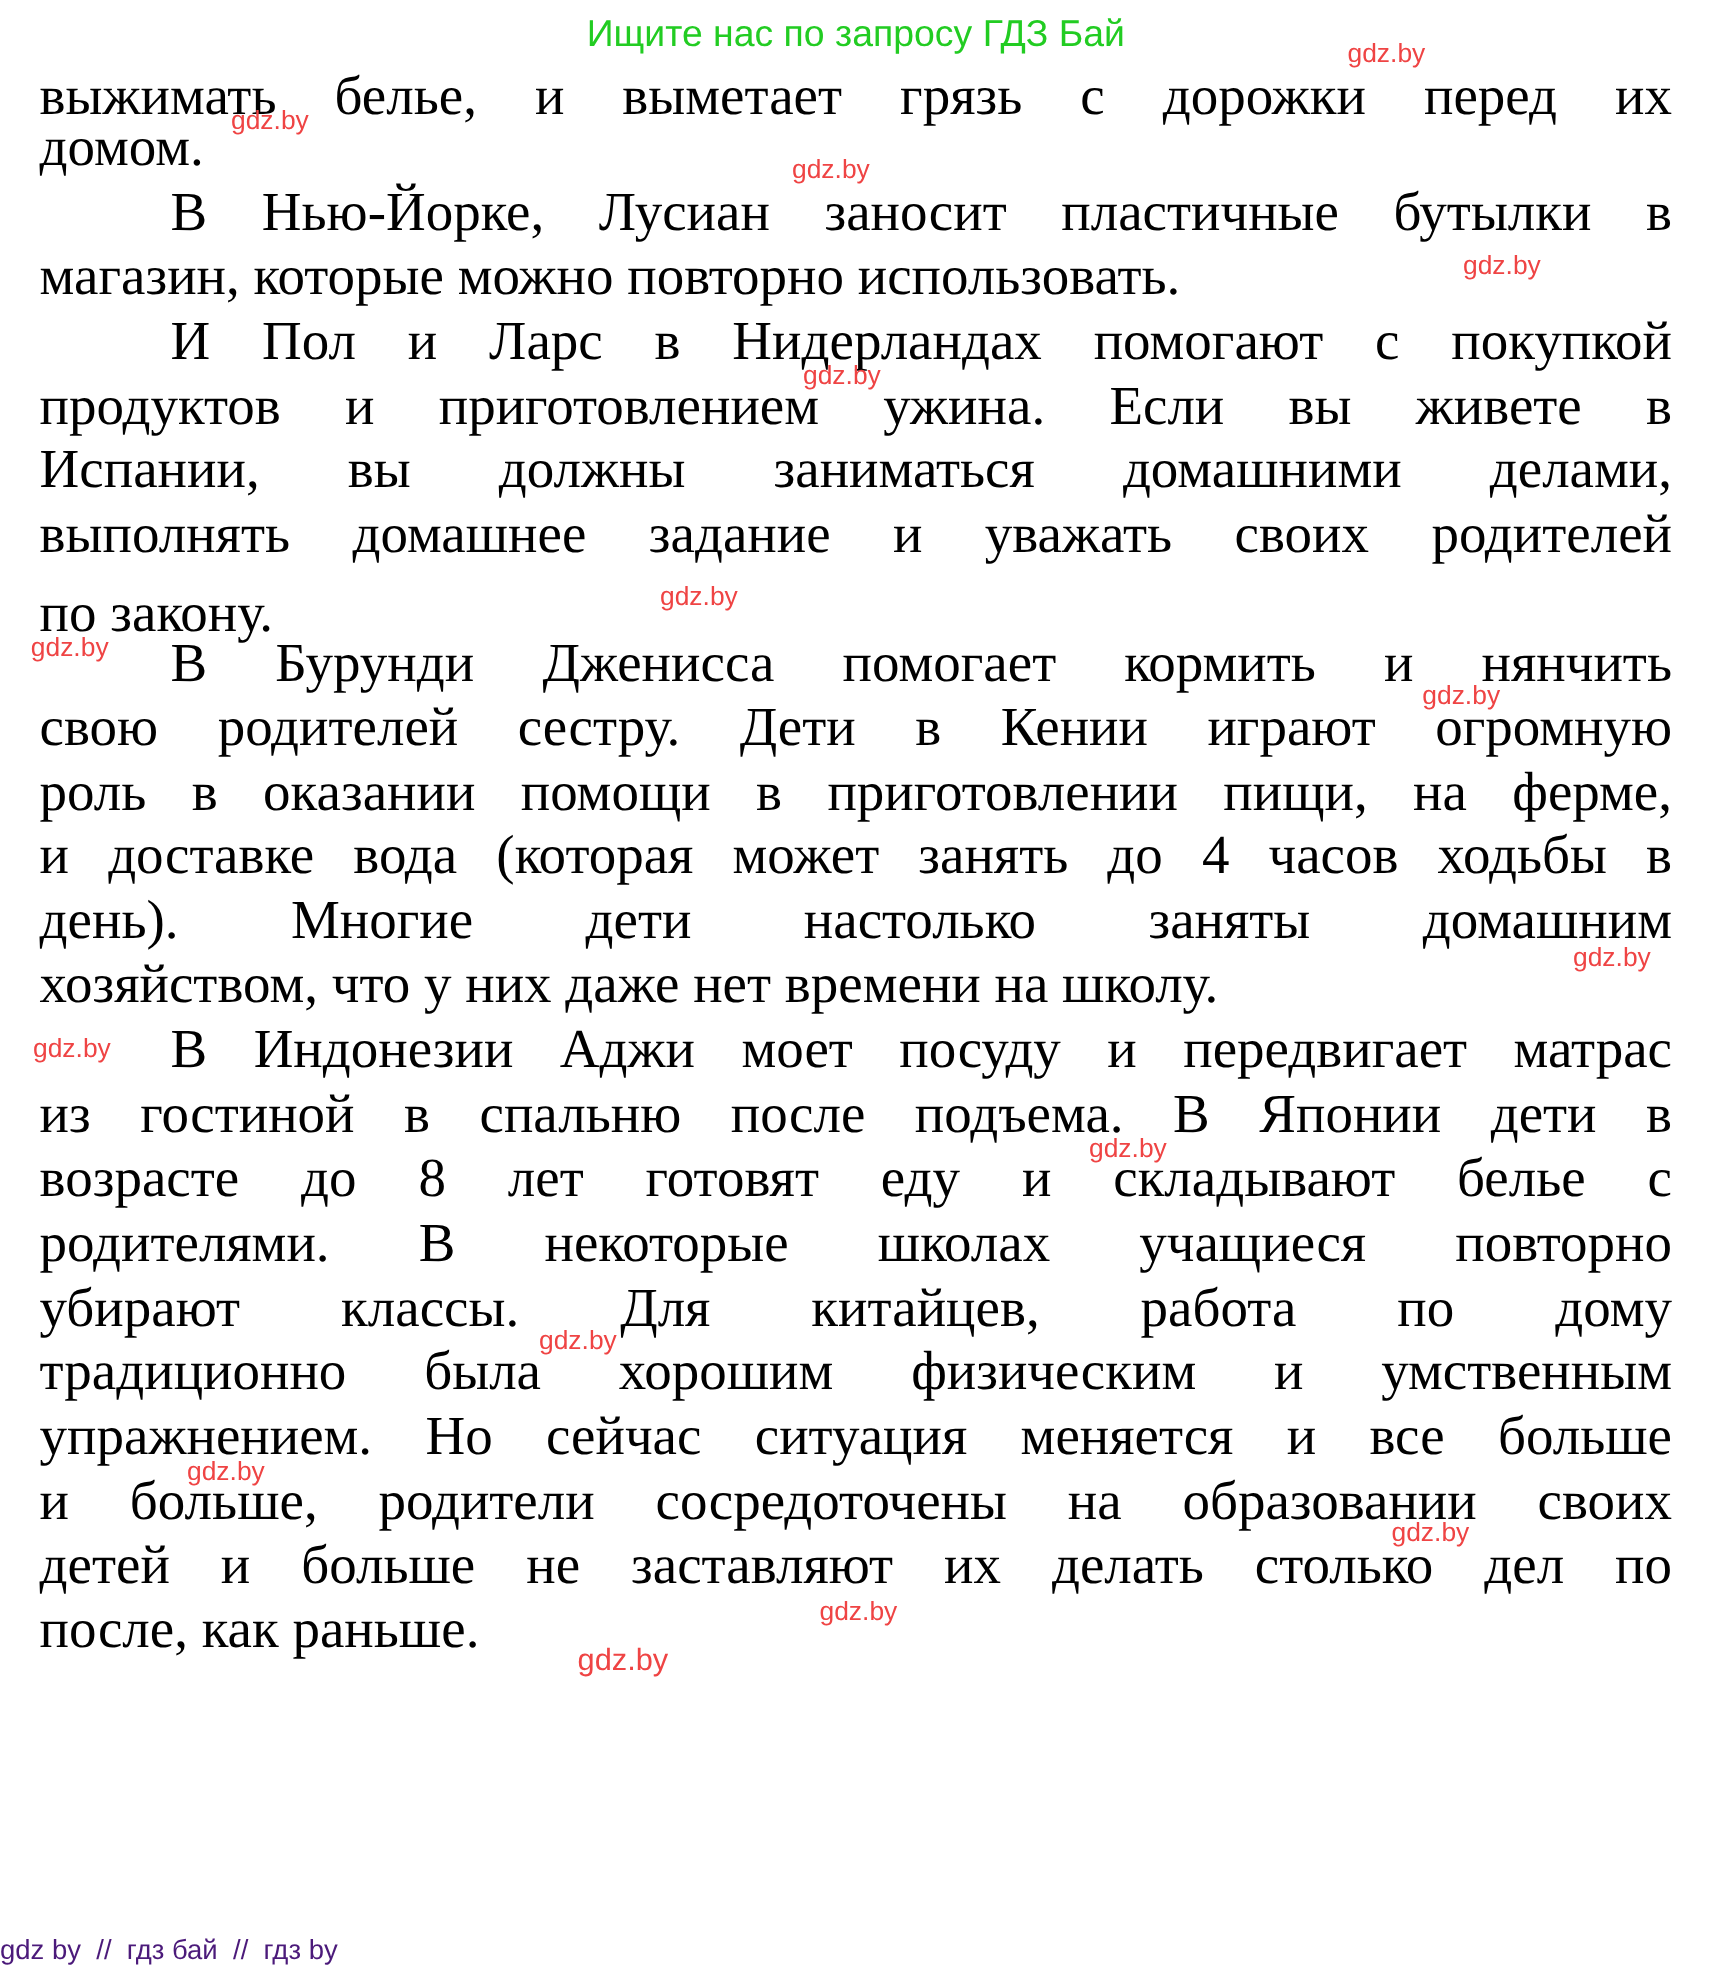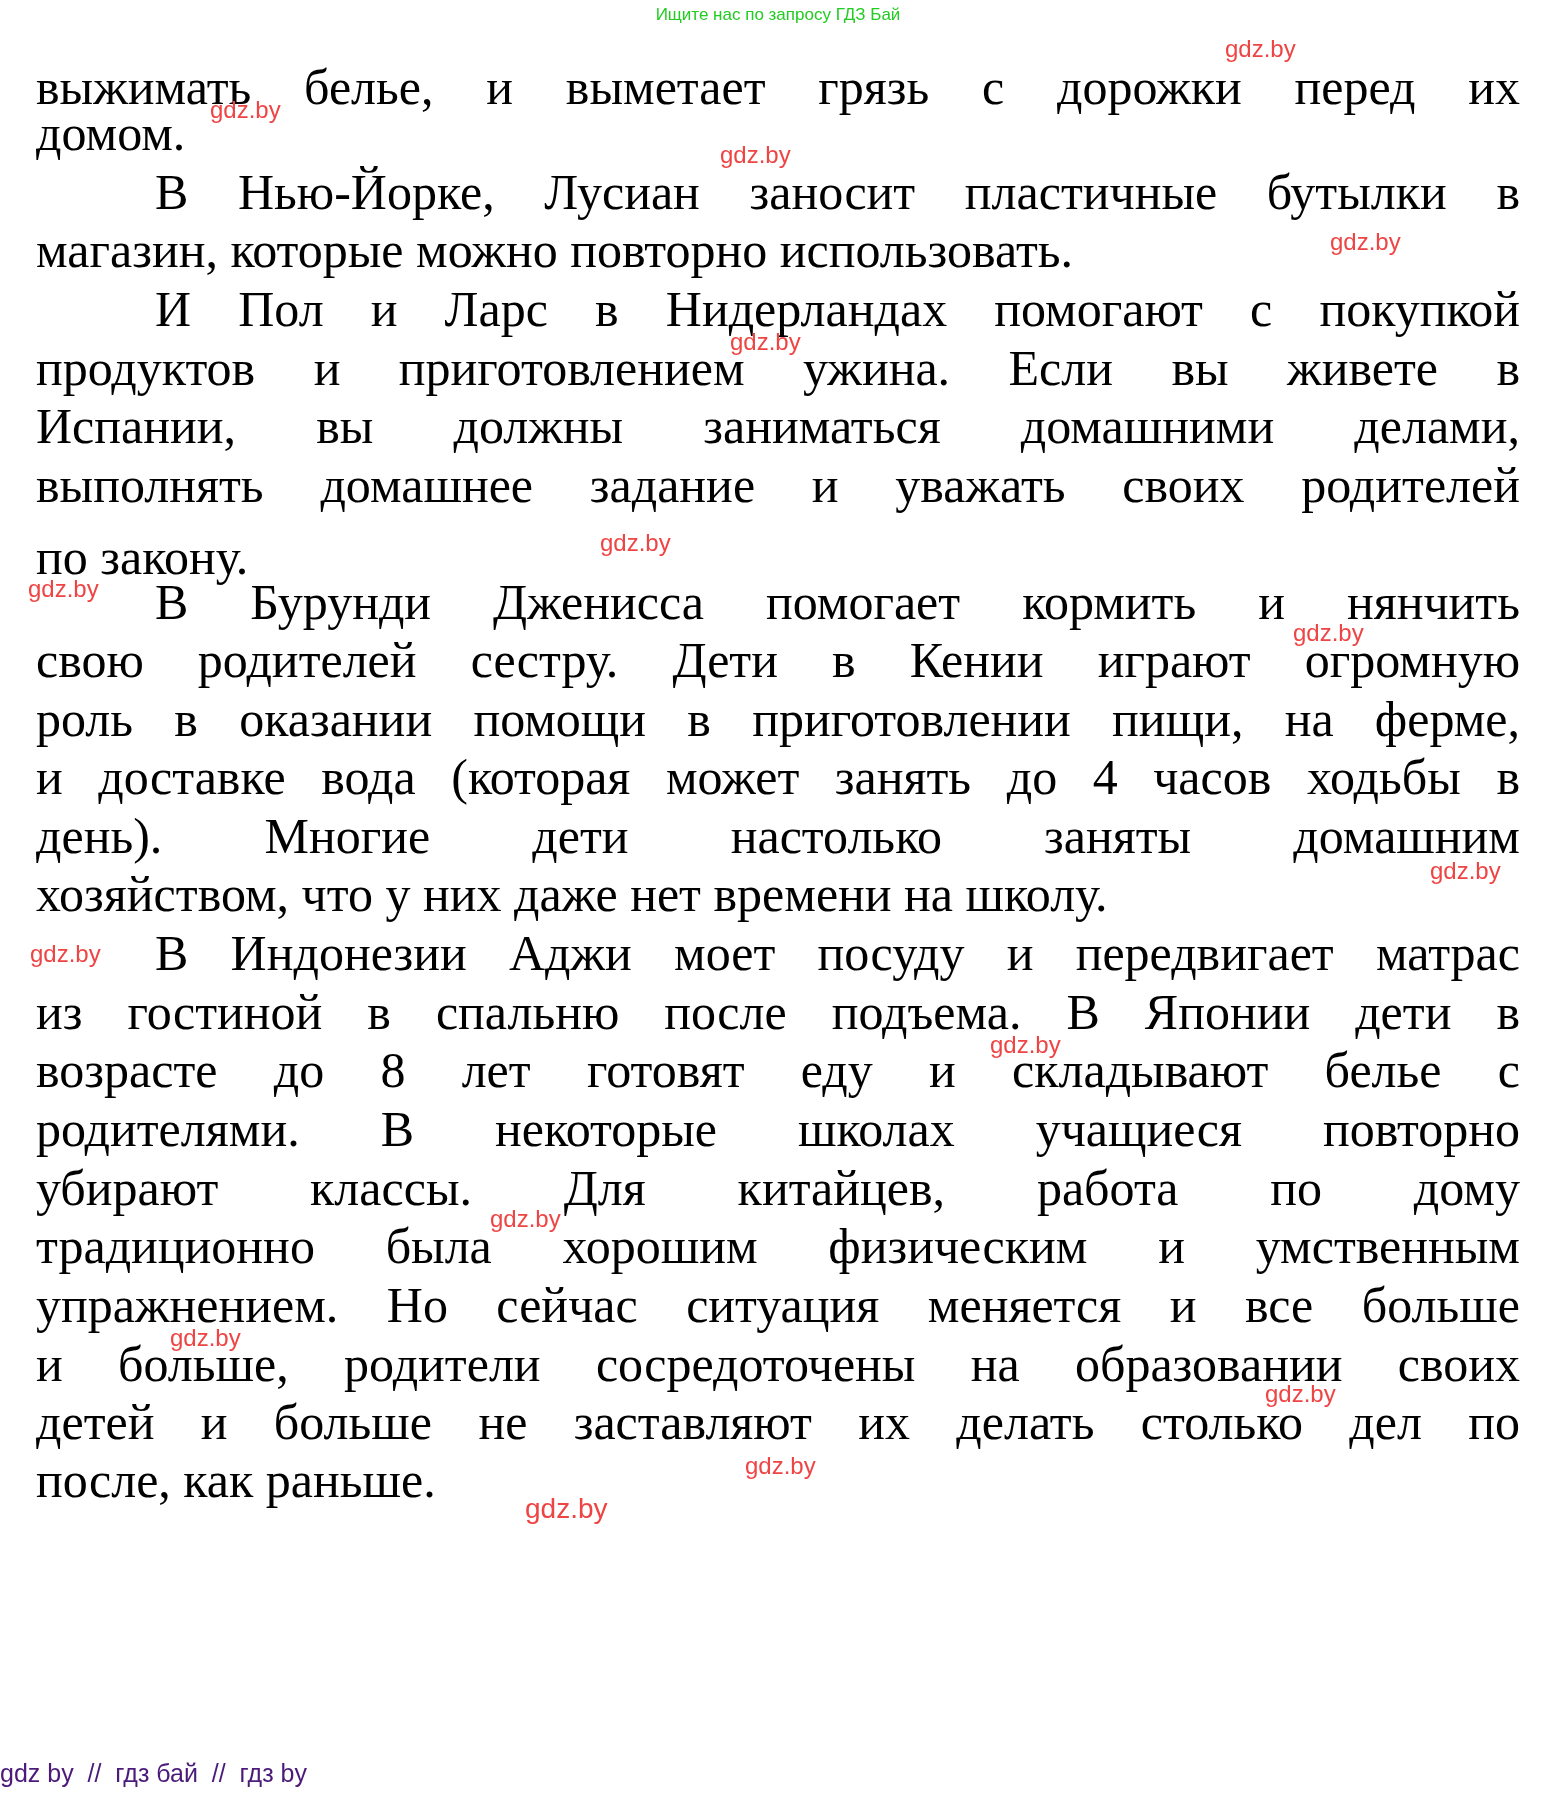--- a/index.html
+++ b/index.html
@@ -1,18 +1,18 @@
 <!DOCTYPE html>
 <html><head>
 <meta charset="utf-8">
 <style>
   html, body { margin: 0; padding: 0; background: #ffffff; }
   body { width: 1556px; height: 1793px; position: relative; overflow: hidden; }
-  .header { position: absolute; top: 0; left: 0; width: 1556px; text-align: center;
-    font-family: "Liberation Sans", sans-serif; font-size: 17px; color: #22cc22; line-height: 30px; }
+  .header { position: absolute; top: 16px; left: 0; width: 1556px; text-align: center;
+    font-family: "Liberation Sans", sans-serif; font-size: 34px; color: #22cc22; line-height: 30px; }
   .footer { position: absolute; top: 1758px; left: 0; width: 1556px; text-align: left;
     font-family: "Liberation Sans", sans-serif; font-size: 25px; color: #4b1a7a; line-height: 30px; }
   .line { position: absolute; left: 36px; width: 1484px;
     font-family: "Liberation Serif", serif; font-size: 50px; line-height: 60px; color: #000;
     text-align: justify; text-align-last: justify; white-space: nowrap; }
   .line.last { text-align-last: left; }
   .line.indent { left: 155px; width: 1365px; }
   .wm { position: absolute; font-family: "Liberation Sans", sans-serif; font-size: 24px; color: #ef4444; line-height: 26px; }
 </style>
 </head>

